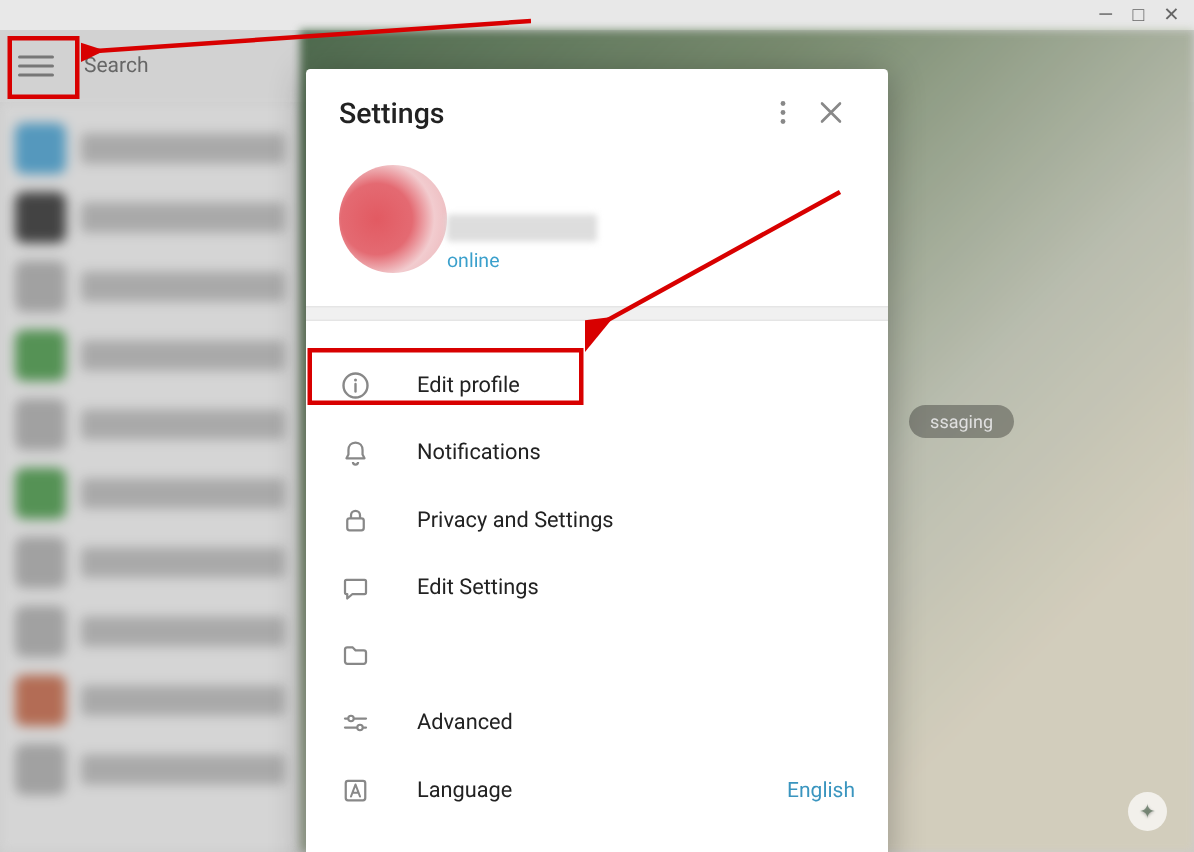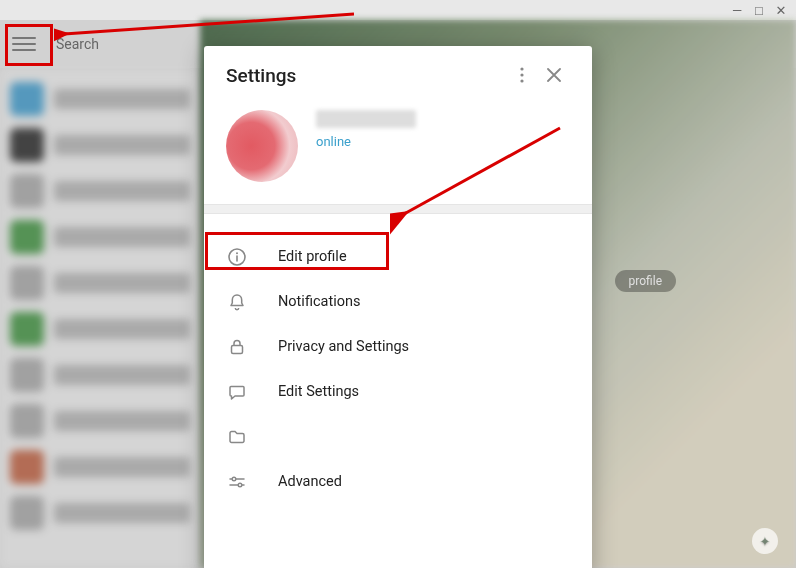--- a/index.html
+++ b/index.html
@@ -22,21 +22,21 @@
 .main-bg { position: absolute; top: 20px; left: 200px; right: 0; bottom: 0; background: linear-gradient(135deg, #5a7a5a 0%, #8ba080 30%, #d4d8c8 60%, #f0ead6 80%); filter: blur(3px); }
 .main-chip { position: absolute; top: 270px; right: 120px; background: rgba(0,0,0,0.3); color: #fff; padding: 4px 14px; border-radius: 12px; font-size: 12px; }
 
 .overlay-dim { position: absolute; top: 20px; left: 0; right: 0; bottom: 0; background: rgba(0,0,0,0.12); }
 
 .settings-panel { position: absolute; top: 46px; left: 204px; width: 388px; height: 532px; background: #fff; border-radius: 3px; box-shadow: 0 4px 24px rgba(0,0,0,0.3); z-index: 60; overflow: hidden; }
 .panel-header { height: 58px; display: flex; align-items: center; padding: 0 22px; }
 .panel-title { font-size: 19px; font-weight: 500; color: #222; flex: 1; }
 .panel-header-icon { width: 32px; height: 32px; display: flex; align-items: center; justify-content: center; color: #888; cursor: pointer; }
 
-.profile-row { display: flex; align-items: flex-start; padding: 6px 22px 22px; gap: 18px; }
+.profile-row { display: flex; align-items: flex-end; padding: 6px 22px 22px; }
 .profile-avatar { width: 72px; height: 72px; border-radius: 50%; background: radial-gradient(circle at 35% 50%, #e25a62 0%, #e46a72 40%, #f2cccf 65%, #e9b0b4 100%); position: relative; }
 .profile-name-line { width: 100px; height: 18px; background: #ddd; border-radius: 2px; filter: blur(2px); margin-bottom: 6px; }
 .profile-status { font-size: 13px; color: #3ba0cc; }
 
 .divider { height: 10px; background: #f0f0f0; border-top: 1px solid #e5e5e5; border-bottom: 1px solid #e5e5e5; }
 
 .menu-list { padding-top: 20px; }
 .menu-item { height: 45px; display: flex; align-items: center; padding: 0 22px; gap: 30px; cursor: pointer; position: relative; }
 .menu-icon-slot { width: 22px; display: flex; align-items: center; justify-content: center; color: #888; }
 .menu-label { font-size: 14.5px; color: #222; flex: 1; }
@@ -106,21 +106,21 @@
       <div class="chat-avatar" style="background: rgb(200, 106, 74);"></div>
       <div class="chat-text"></div>
     </div>
     <div class="chat-item">
       <div class="chat-avatar" style="background: rgb(176, 176, 176);"></div>
       <div class="chat-text"></div>
     </div>
   </div>
 
 <div class="main-bg"></div>
-<div class="main-chip">profile</div>
+<div class="main-chip">ssaging</div>
 <div class="overlay-dim"></div>
 
 <div class="settings-panel">
   <div class="panel-header">
     <div class="panel-title">Settings</div>
     <div class="panel-header-icon">
       <svg width="4" height="16" viewBox="0 0 4 16">
           <circle cx="2" cy="2" r="1.6" fill="currentColor"></circle>
           <circle cx="2" cy="8" r="1.6" fill="currentColor"></circle>
           <circle cx="2" cy="14" r="1.6" fill="currentColor"></circle>
@@ -186,20 +186,30 @@
       </div>
       <div class="menu-item">
         <div class="menu-icon-slot">
           <svg width="20" height="20" viewBox="0 0 20 20" fill="none">
             <path d="M3 7 H17 M3 13 H17" stroke="currentColor" stroke-width="1.5" stroke-linecap="round"></path>
             <circle cx="7" cy="7" r="1.8" fill="#fff" stroke="currentColor" stroke-width="1.4"></circle>
             <circle cx="13" cy="13" r="1.8" fill="#fff" stroke="currentColor" stroke-width="1.4"></circle>
           </svg>
         </div>
         <div class="menu-label">Advanced</div>
+      </div>
+      <div class="menu-item">
+        <div class="menu-icon-slot">
+          <svg width="20" height="20" viewBox="0 0 20 20" fill="none">
+            <rect x="3.5" y="3.5" width="13" height="13" rx="1.5" stroke="currentColor" stroke-width="1.5"></rect>
+            <path d="M7 14 L10 6 L13 14 M8 11.5 H12" stroke="currentColor" stroke-width="1.4" stroke-linecap="round" stroke-linejoin="round"></path>
+          </svg>
+        </div>
+        <div class="menu-label">Language</div>
+        <div class="menu-value">English</div>
       </div>
     </div>
 </div>
 <div class="highlight-box-edit"></div>
 
 <svg class="arrow-svg arrow1">
     <defs>
       <marker id="ah1" markerWidth="10" markerHeight="8" refX="2" refY="4" orient="auto">
         <polygon points="10 0, 0 4, 10 8" fill="#d80000"></polygon>
       </marker>

